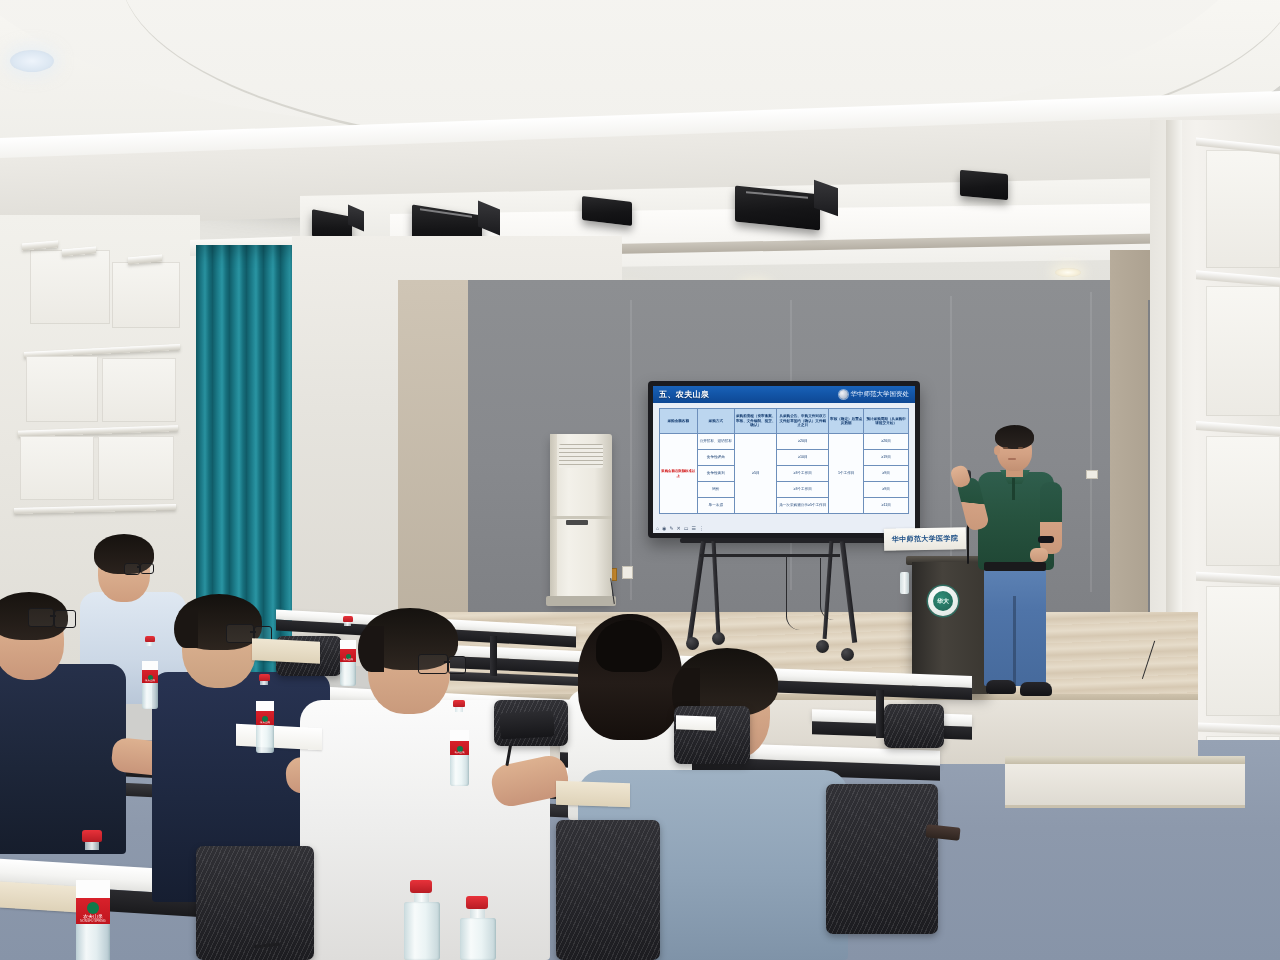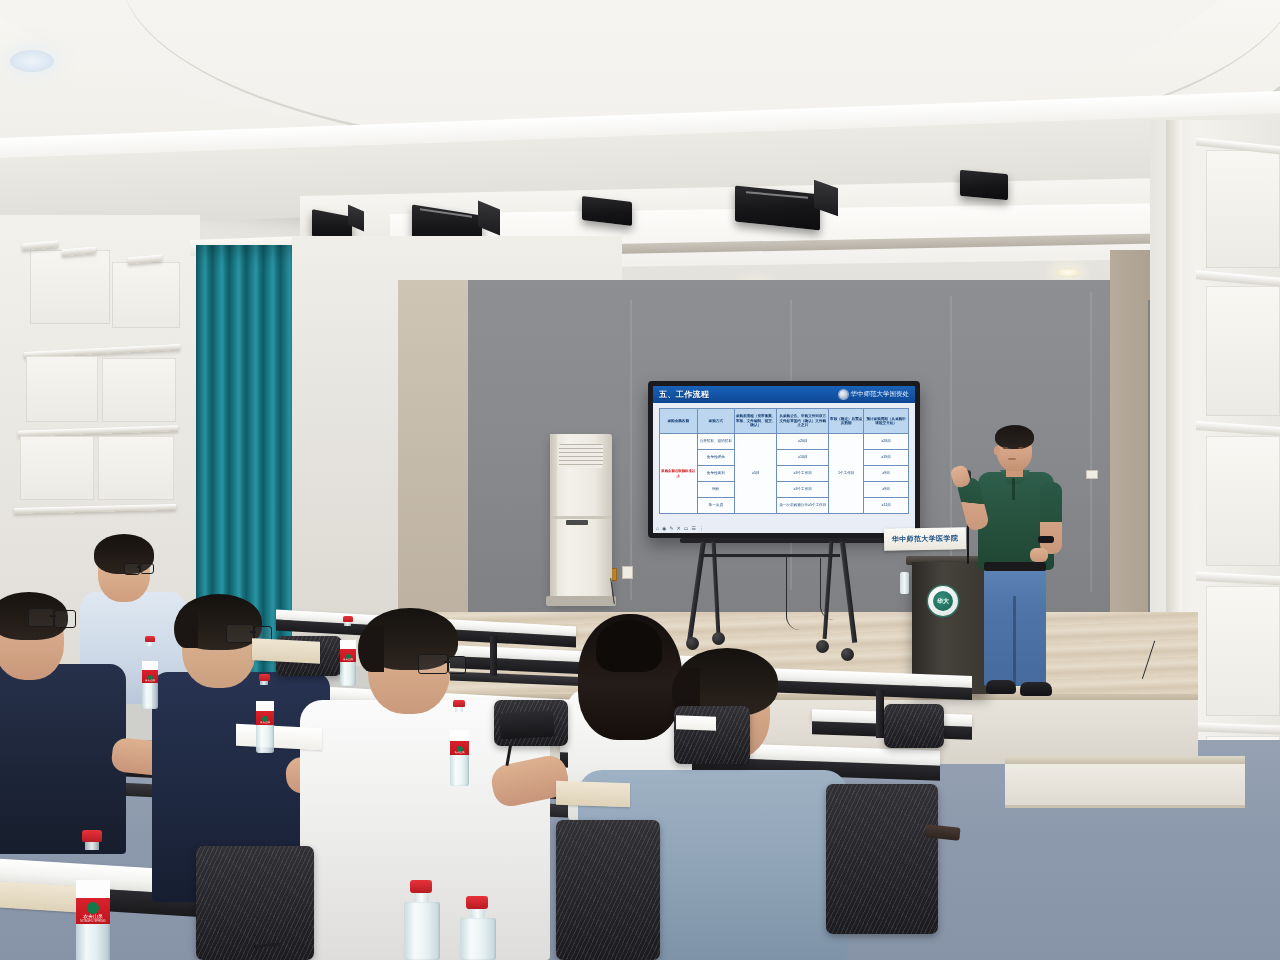--- a/index.html
+++ b/index.html
@@ -325,21 +325,21 @@
   <div class="abs ac-grille"></div>
   <div class="abs ac-seam"></div>
   <div class="abs ac-disp"></div>
   <div class="abs ac-base"></div>
   <div class="abs wire" style="left:612px;top:578px;width:1px;height:26px;transform:rotate(-8deg);"></div>
 
   <div class="abs tv-shell">
     <div class="tv-screen">
 
       <div class="slide-title-bar">
-        <span class="slide-title">五、工作流程</span>
+        <span class="slide-title">五、农夫山泉</span>
         <span class="slide-brand">
           <span class="brand-logo"></span>
           <span class="brand-text">华中师范大学国资处</span>
         </span>
       </div>
 
       <div class="slide-body">
         <table class="slide-table">
           <thead>
             <tr>

